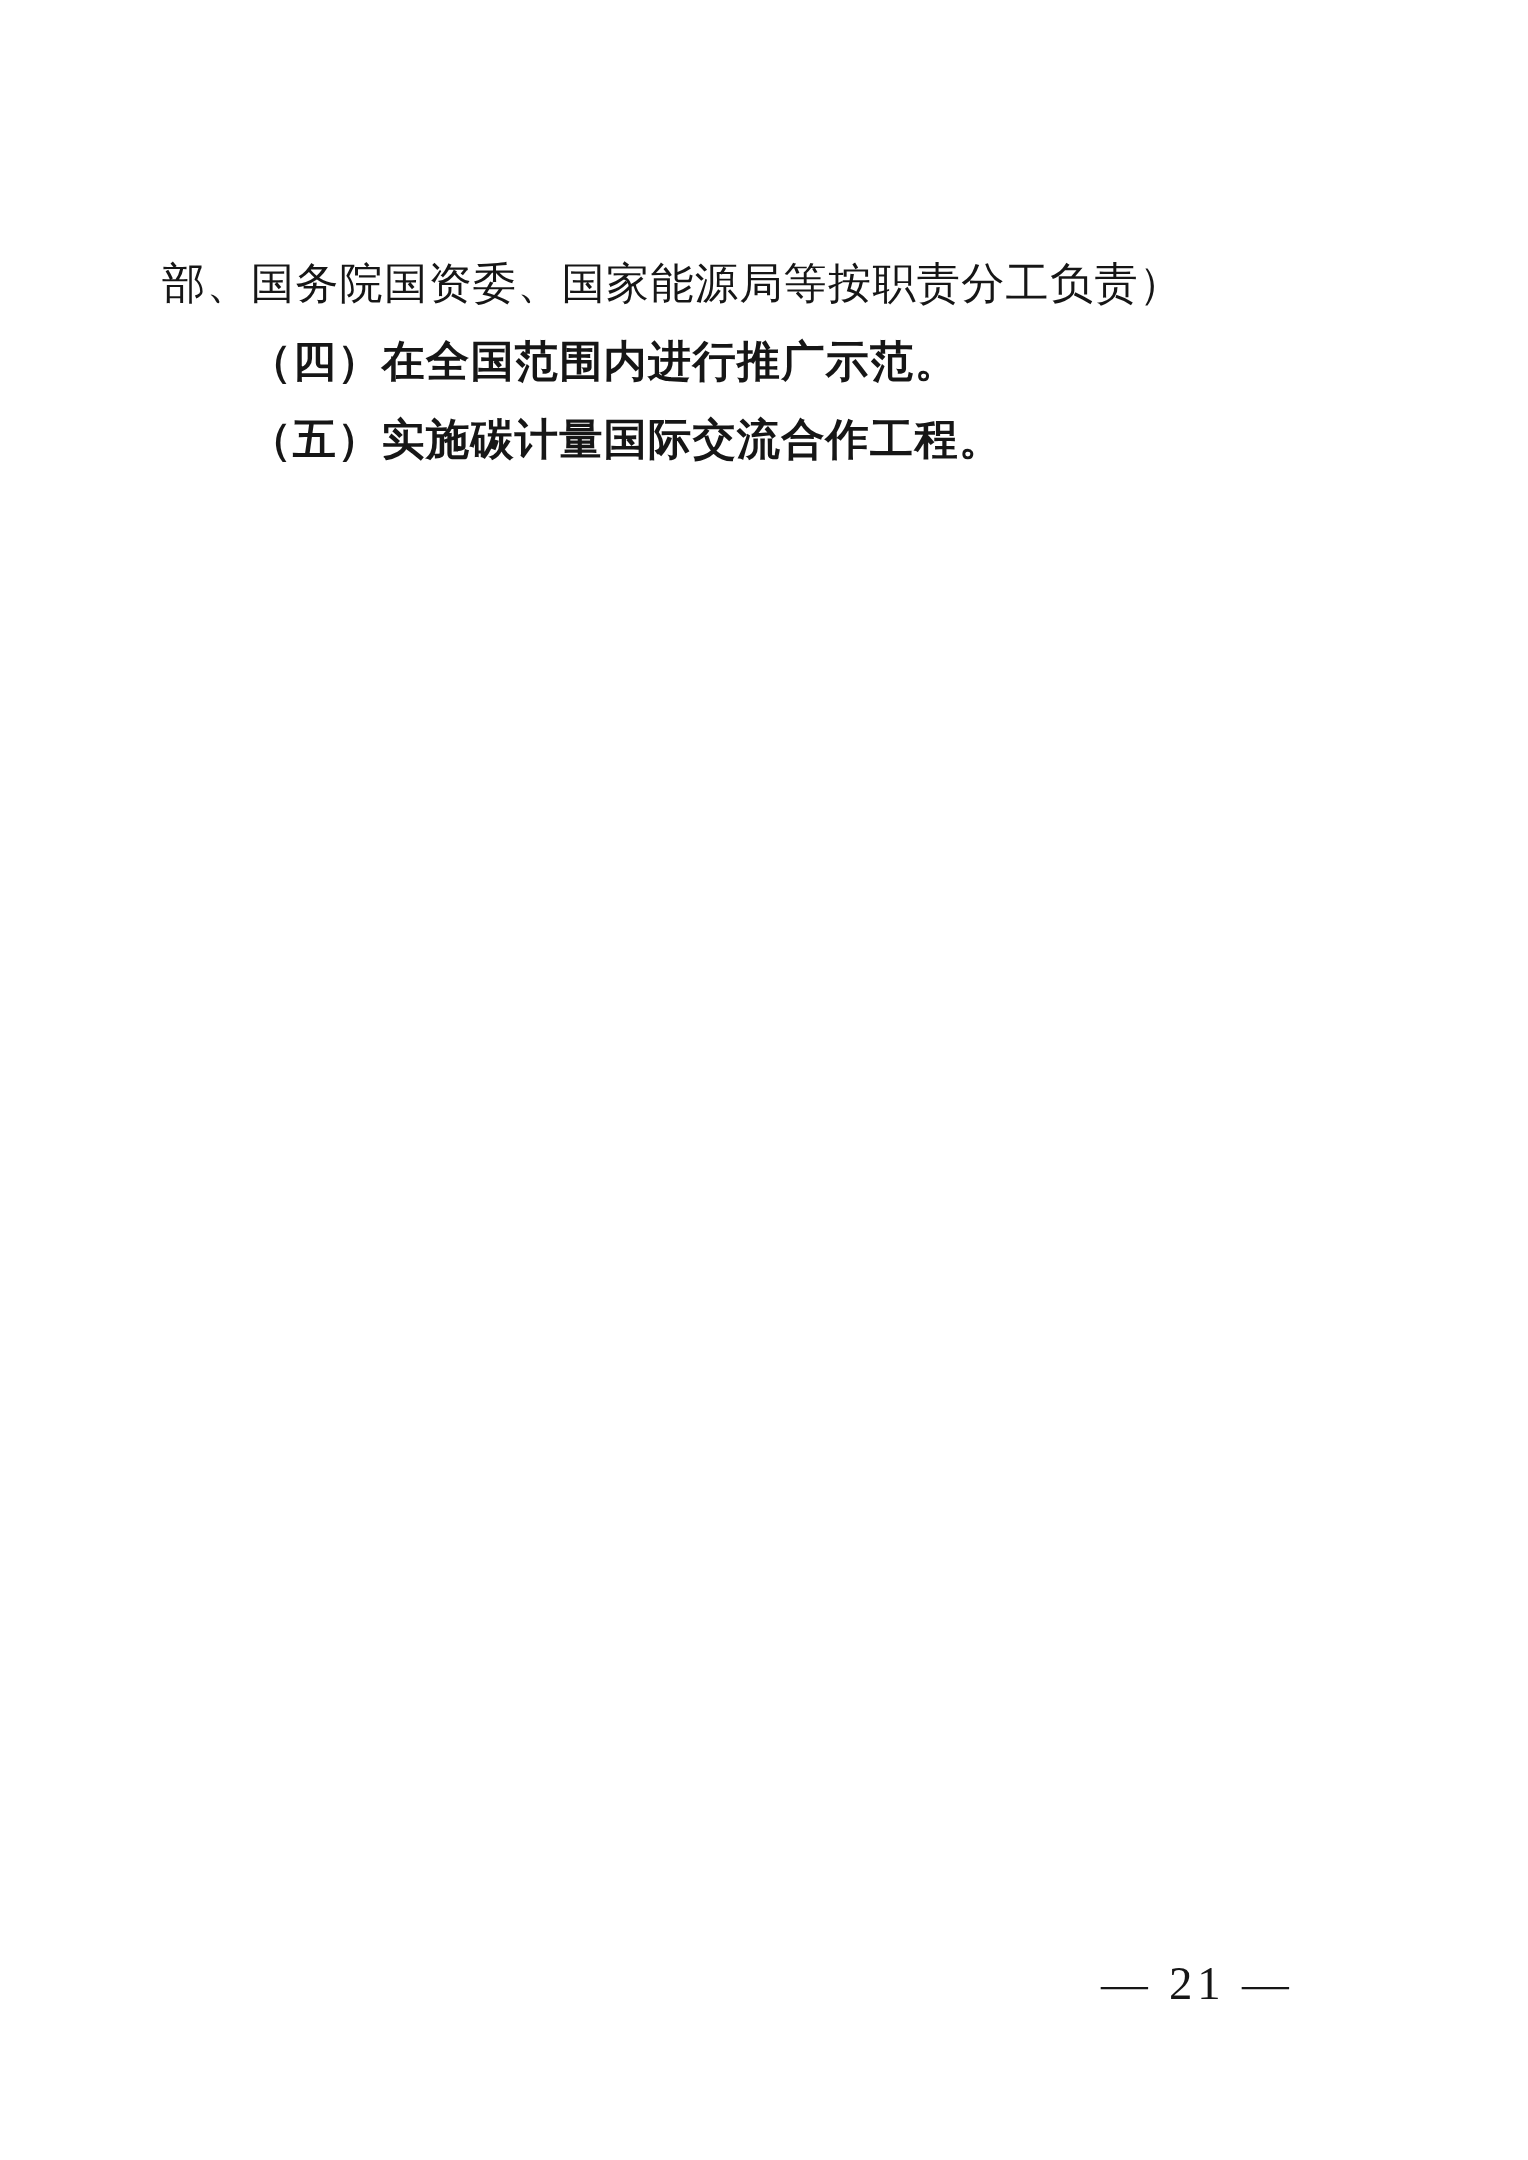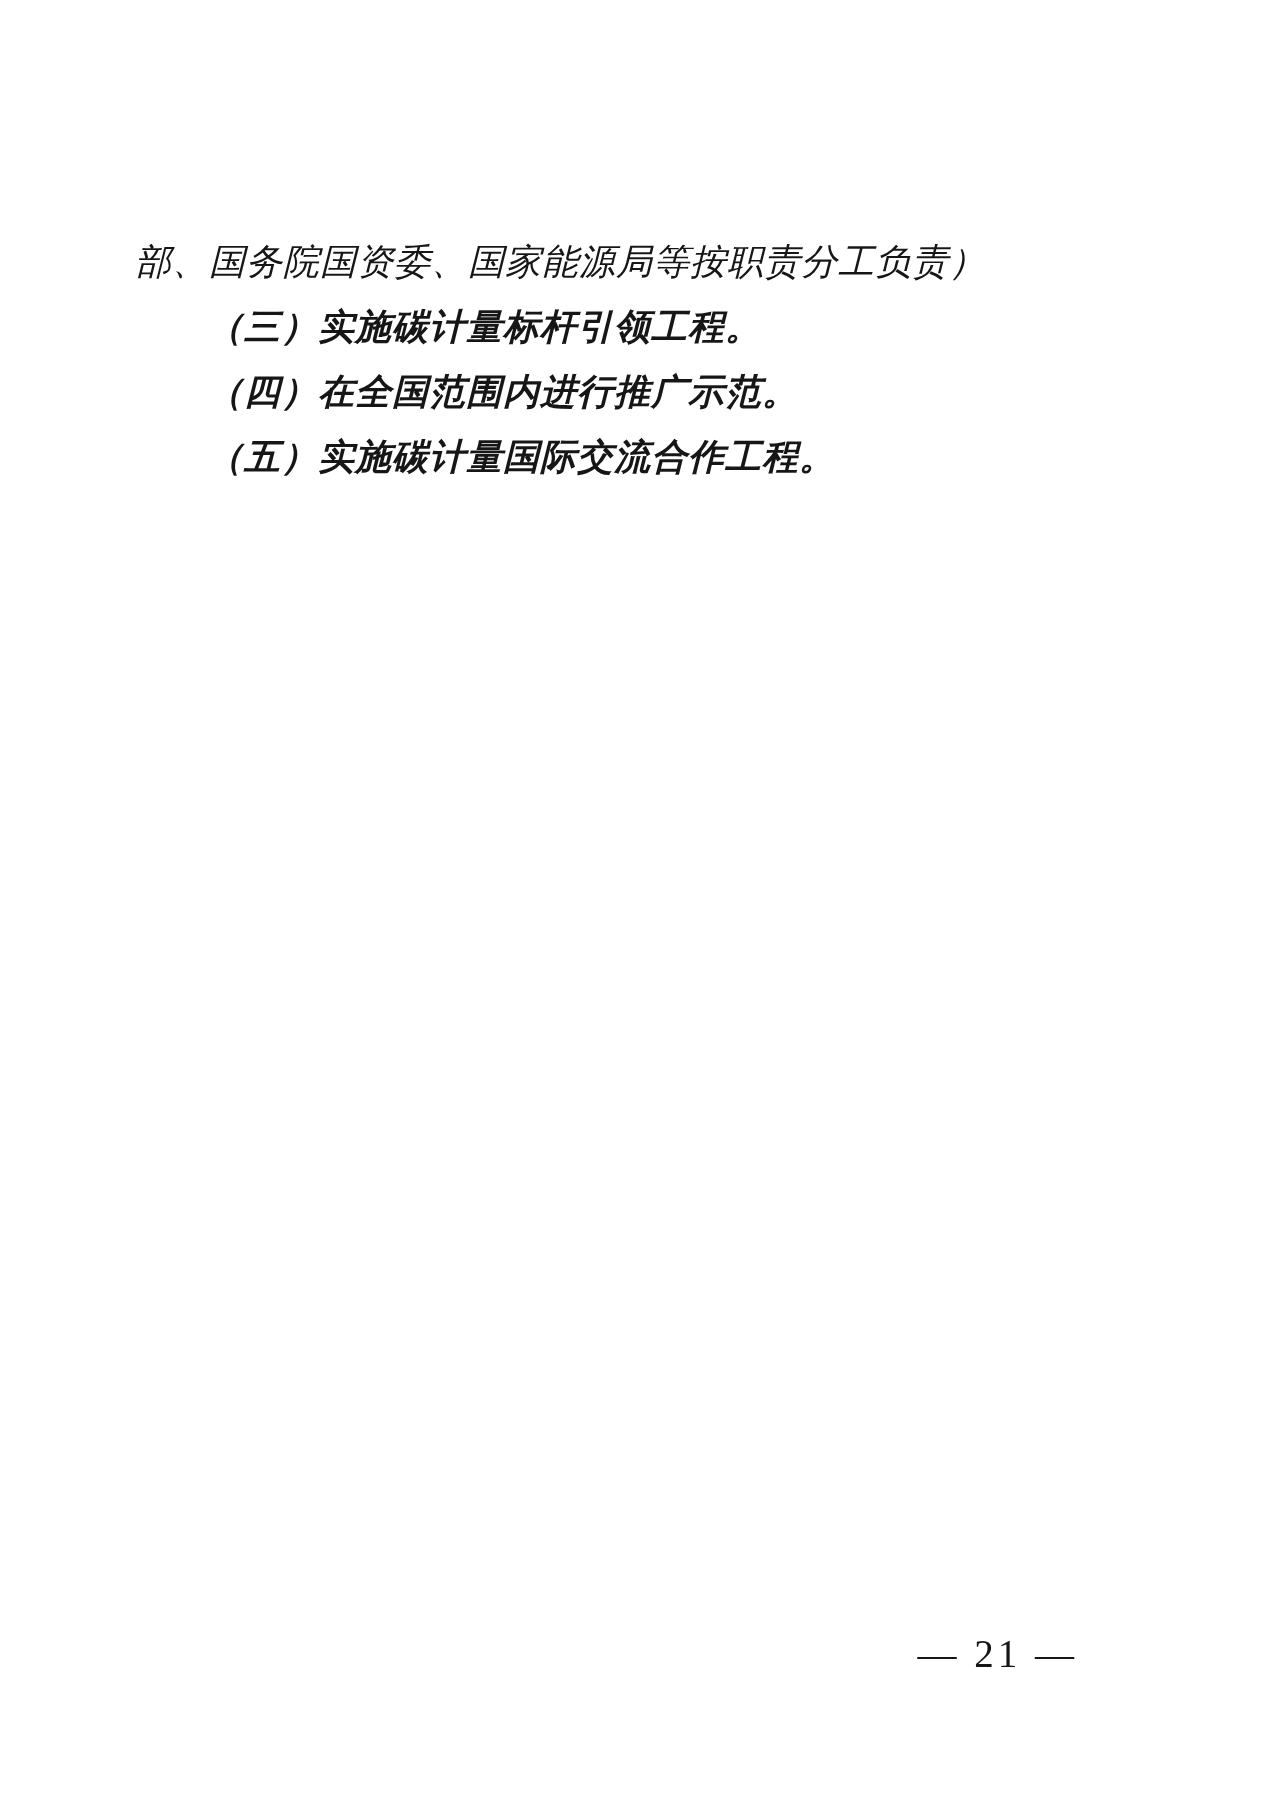--- a/index.html
+++ b/index.html
@@ -12,23 +12,22 @@
     width: 1273px;
     height: 1800px;
     background: #ffffff;
     color: #161616;
     font-family: "Liberation Serif", "DejaVu Serif", serif;
     overflow: hidden;
   }
   .content {
     position: absolute;
     left: 135px;
-    top: 230px;
+    top: 204px;
     width: 1005px;
-    font-style: italic;
   }
   .content p {
     margin: 0;
     padding: 0;
     font-size: 36px;
     line-height: 65px;
     letter-spacing: 1px;
     text-align: justify;
     text-justify: inter-ideograph;
     word-break: break-all;
@@ -54,19 +53,18 @@
     color: #161616;
     white-space: nowrap;
   }
 </style>
 </head>
 <body>
 
 <div class="page">
   <div class="content">
     <p class="para-continuation">部、国务院国资委、国家能源局等按职责分工负责）</p>
-    <p class="section-heading">（三）实施碳计量标杆引领工程。</p>
     <p class="section-heading">（四）在全国范围内进行推广示范。</p>
     <p class="section-heading">（五）实施碳计量国际交流合作工程。</p>
   </div>
 
   <div class="page-number">— 21 —</div>
 </div>
 
 </body></html>

